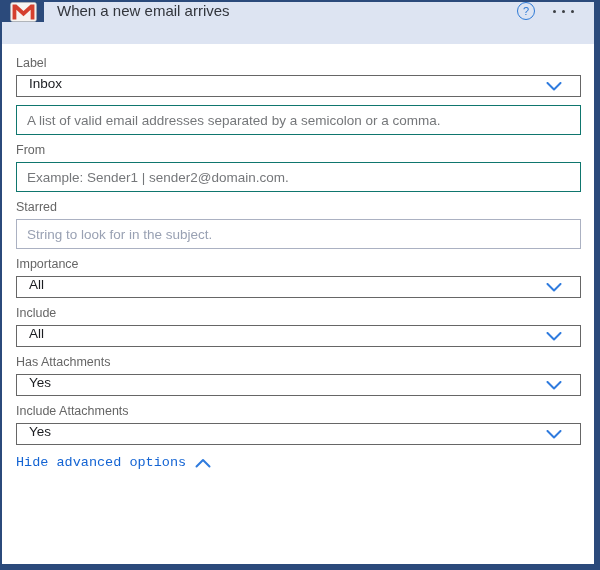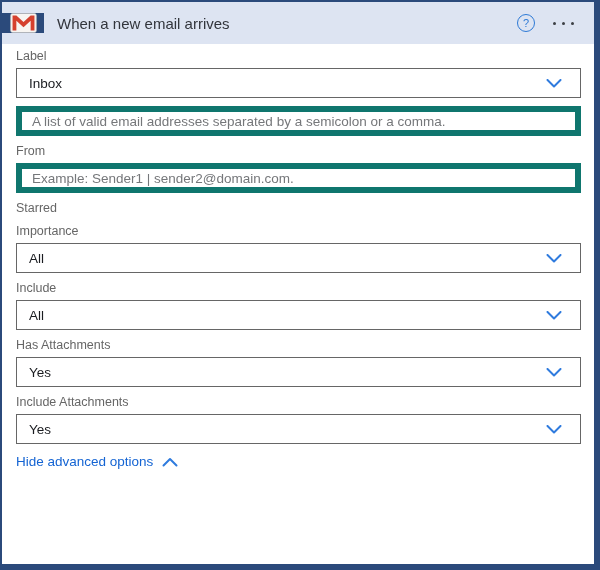--- a/index.html
+++ b/index.html
@@ -9,65 +9,65 @@
   .card {
     width:600px; height:570px;
     border-style:solid;
     border-color:#2b4a7b;
     border-width:2px 6px 6px 2px;
     background:#fff;
     overflow:hidden;
   }
 
   
-  .header { display:flex; align-items:center; height:42px; background:#dde4f2; }
+  .header { display:flex; align-items:flex-start; height:42px; background:#dde4f2; }
   .icon-square {
     flex:0 0 42px; width:42px; background:#2b4a7b;
     display:flex; align-items:center; justify-content:center;
   }
   .title {
     flex:1; display:flex; align-items:center;
     padding-left:13px; font-size:15px; color:#32353c;
     white-space:nowrap; overflow:hidden;
   }
   .header-actions { display:flex; align-items:center; gap:16px; padding-right:18px; }
   .help-btn {
     width:18px; height:18px; border-radius:50%;
     border:1.5px solid #2e7ad6; color:#2e7ad6;
     display:flex; align-items:center; justify-content:center;
     font-size:11px; line-height:1; cursor:pointer; background:transparent;
   }
   .dots { display:flex; gap:6px; align-items:center; cursor:pointer; padding:4px 2px; }
   .dots i { width:3px; height:3px; border-radius:50%; background:#3c3f44; display:block; }
 
   
-  .content { padding:5px 13px 0 14px; }
+  .content { padding:12px 13px 0 14px; }
 
   .field { margin-bottom:8px; }
   .field-label { font-size:12.5px; line-height:15px; color:#666666; margin-bottom:4px; }
 
   .control {
-    position:relative; height:30px; width:100%;
-    display:flex; align-items:center; background:#fff;
+    position:relative; height:22px; width:100%;
+    display:flex; background:#fff;
   }
   .control.dropdown { border:1px solid #666666; cursor:pointer; }
   .control .value { font-size:13.5px; color:#1a1c20; padding-left:12px; }
   .control .chev { position:absolute; right:18px; top:50%; transform:translateY(-50%); }
 
   input.text-input {
-    width:100%; height:30px; border:6px solid #0f766e; background:#fff;
+    width:100%; height:30px; border:1px solid #0f766e; background:#fff;
     font-family:"Liberation Sans", sans-serif; font-size:13.5px; color:#1a1c20;
     padding:0 10px; outline:none;
   }
   input.text-input::placeholder { color:#75777a; opacity:1; }
   input.text-input.light { border-color:#abb1c2; }
   input.text-input.light::placeholder { color:#99a1b3; }
 
   
-  .footer { padding-bottom:10px; }
+  .footer { padding-bottom:10px;font-family:Liberation Mono, monospace; }
   .adv-link {
     display:inline-flex; align-items:center; gap:9px;
     color:#1464d3; font-size:13.5px; text-decoration:none; cursor:pointer;
   }
 </style>
 </head>
 <body>
 
 <div class="card">
 
@@ -95,21 +95,21 @@
           <div class="field-label">Label</div>
           <div class="control dropdown">
             <span class="value">Inbox</span>
             <span class="chev"><svg width="16" height="9" viewBox="0 0 16 9">
                 <path d="M1.5 1 L8 7.5 L14.5 1" fill="none" stroke="#2f7bde" stroke-width="2" stroke-linecap="round" stroke-linejoin="round"></path>
               </svg></span>
           </div>
         </div>
         <div class="field"><input type="text" class="text-input" placeholder="A list of valid email addresses separated by a semicolon or a comma." style=""></div>
         <div class="field"><div class="field-label">From</div><input type="text" class="text-input" placeholder="Example: Sender1 | sender2@domain.com." style=""></div>
-        <div class="field"><div class="field-label">Starred</div></div>
+        <div class="field"><div class="field-label">Starred</div><input type="text" class="text-input light" placeholder="String to look for in the subject." style=""></div>
         <div class="field">
           <div class="field-label">Importance</div>
           <div class="control dropdown">
             <span class="value">All</span>
             <span class="chev"><svg width="16" height="9" viewBox="0 0 16 9">
                 <path d="M1.5 1 L8 7.5 L14.5 1" fill="none" stroke="#2f7bde" stroke-width="2" stroke-linecap="round" stroke-linejoin="round"></path>
               </svg></span>
           </div>
         </div>
         <div class="field">

